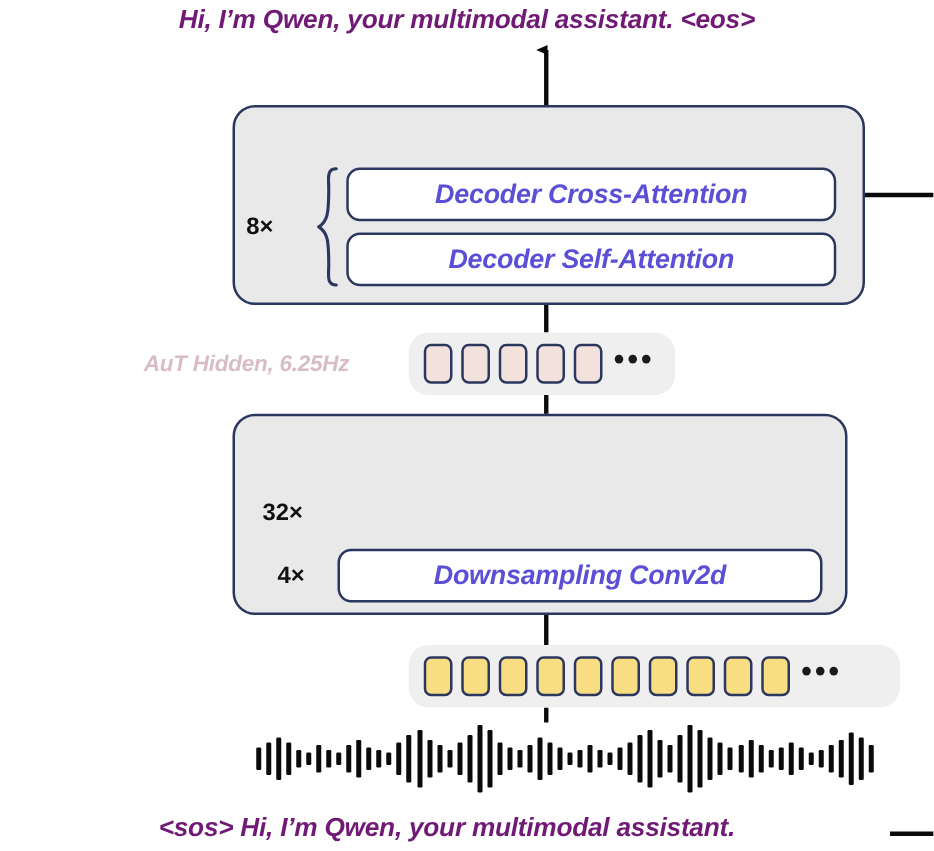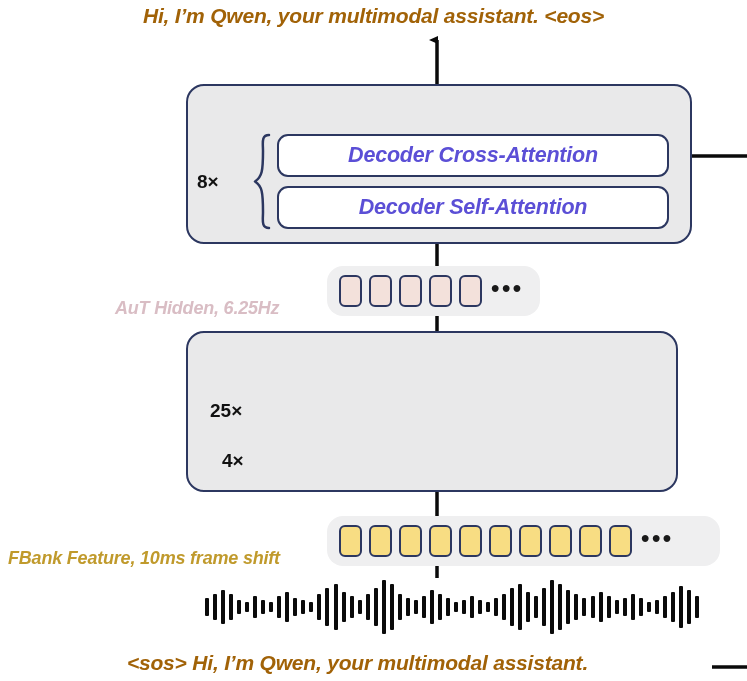--- a/index.html
+++ b/index.html
@@ -14,21 +14,21 @@
     position: relative;
     width: 747px;
     height: 681px;
     background: #ffffff;
     overflow: hidden;
   }
 
   
   .io-text {
     position: absolute;
-    color: #a16207;
+    color: #701a75;
     font-family: "Liberation Sans", sans-serif;
     font-style: italic;
     font-weight: bold;
     font-size: 21px;
     letter-spacing: -0.2px;
     white-space: nowrap;
   }
   #output-text {
     left: 0; top: 4px;
     width: 747px;
@@ -141,21 +141,20 @@
 
   
   .strip-label {
     position: absolute;
     font-family: "Liberation Sans", sans-serif;
     font-style: italic;
     font-weight: bold;
     font-size: 18px;
     letter-spacing: -0.2px;
     white-space: nowrap;
-    margin-top: 17px;
   }
   #hidden-label { left: 115px; top: 281px; color: #D9BDC4; }
   #fbank-label  { left: 8px;   top: 531px; color: #C09A2C; }
 
   
   #connectors {
     position: absolute;
     left: 0; top: 0;
     width: 747px; height: 681px;
     pointer-events: none;
@@ -235,26 +234,28 @@
     <div class="token hidden-token"></div>
       <div class="token hidden-token"></div>
       <div class="token hidden-token"></div>
       <div class="token hidden-token"></div>
       <div class="token hidden-token"></div>
       <span class="dots">•••</span>
   </div>
 
   <div class="module" id="encoder-module"></div>
 
-  <div class="mult" id="mult-32">25×</div>
+  <div class="mult" id="mult-32">32×</div>
   <div class="mult" id="mult-4">4×</div>
 
 
-
-  <div class="strip-label" id="fbank-label">FBank Feature, 10ms frame shift</div>
+  <div class="layer-box" id="enc-conv">
+    <span class="layer-label">Downsampling Conv2d</span>
+  </div>
+
   <div class="strip" id="fbank-strip">
     <div class="token fbank-token"></div>
       <div class="token fbank-token"></div>
       <div class="token fbank-token"></div>
       <div class="token fbank-token"></div>
       <div class="token fbank-token"></div>
       <div class="token fbank-token"></div>
       <div class="token fbank-token"></div>
       <div class="token fbank-token"></div>
       <div class="token fbank-token"></div>

